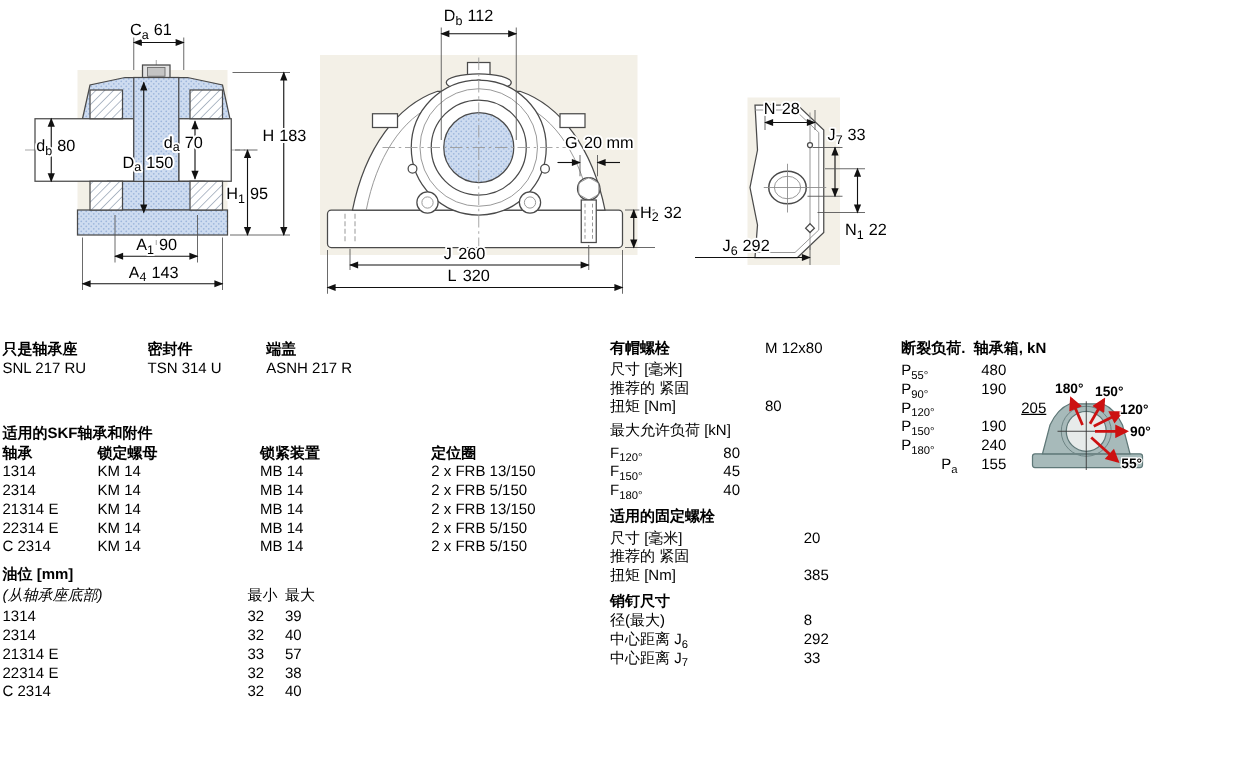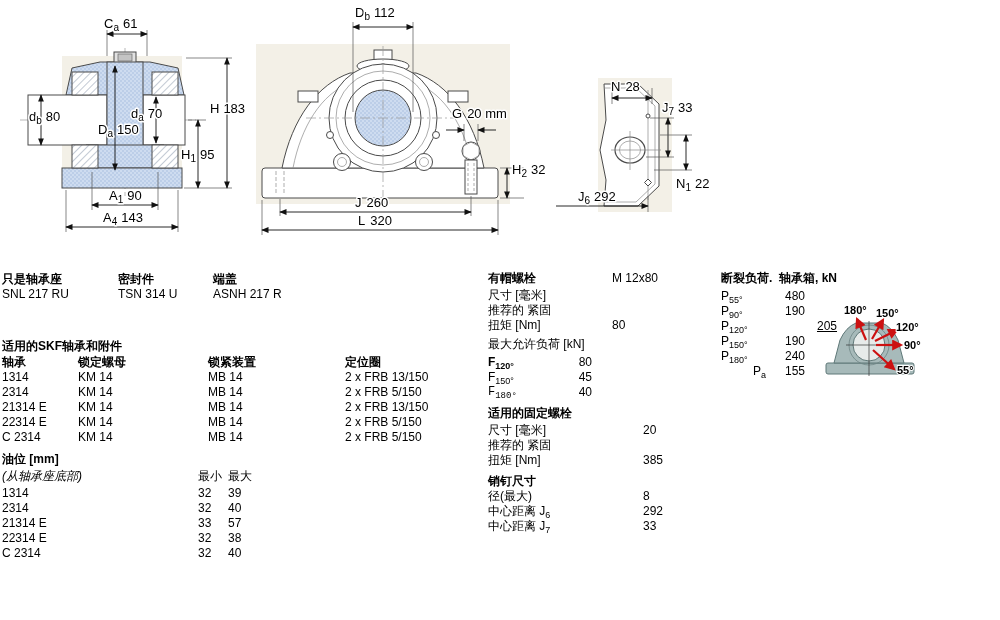--- a/index.html
+++ b/index.html
@@ -281,25 +281,25 @@
   <span class="t" style="left:228px; top:546px;">40</span>
 
   <span class="t b" style="left:488px; top:271px;">有帽螺栓</span>
   <span class="t" style="left:488px; top:288px;">尺寸 [毫米]</span>
   <span class="t" style="left:612px; top:271px;">M 12x80</span>
   <span class="t" style="left:488px; top:303px;">推荐的 紧固</span>
   <span class="t" style="left:488px; top:318px;">扭矩 [Nm]</span>
   <span class="t" style="left:612px; top:318px;">80</span>
   <span class="t" style="left:488px; top:337px;">最大允许负荷 [kN]</span>
 
-  <span class="t" style="left:488px; top:355px;font-weight:bold;"><span>F</span><span class="sub">120°</span></span>
+  <span class="t" style="left:488px; top:355px;"><span>F</span><span class="sub">120°</span></span>
   <span class="t ra" style="left:544px; top:355px; width:48px;">80</span>
   <span class="t" style="left:488px; top:370px;"><span>F</span><span class="sub">150°</span></span>
   <span class="t ra" style="left:544px; top:370px; width:48px;">45</span>
-  <span class="t" style="left:488px; top:385px;font-family:Liberation Mono, monospace;"><span>F</span><span class="sub">180°</span></span>
+  <span class="t" style="left:488px; top:385px;"><span>F</span><span class="sub">180°</span></span>
   <span class="t ra" style="left:544px; top:385px; width:48px;">40</span>
 
   <span class="t b" style="left:488px; top:406px;">适用的固定螺栓</span>
   <span class="t" style="left:488px; top:423px;">尺寸 [毫米]</span>
   <span class="t" style="left:643px; top:423px;">20</span>
   <span class="t" style="left:488px; top:438px;">推荐的 紧固</span>
   <span class="t" style="left:488px; top:453px;">扭矩 [Nm]</span>
   <span class="t" style="left:643px; top:453px;">385</span>
 
   <span class="t b" style="left:488px; top:474px;">销钉尺寸</span>

